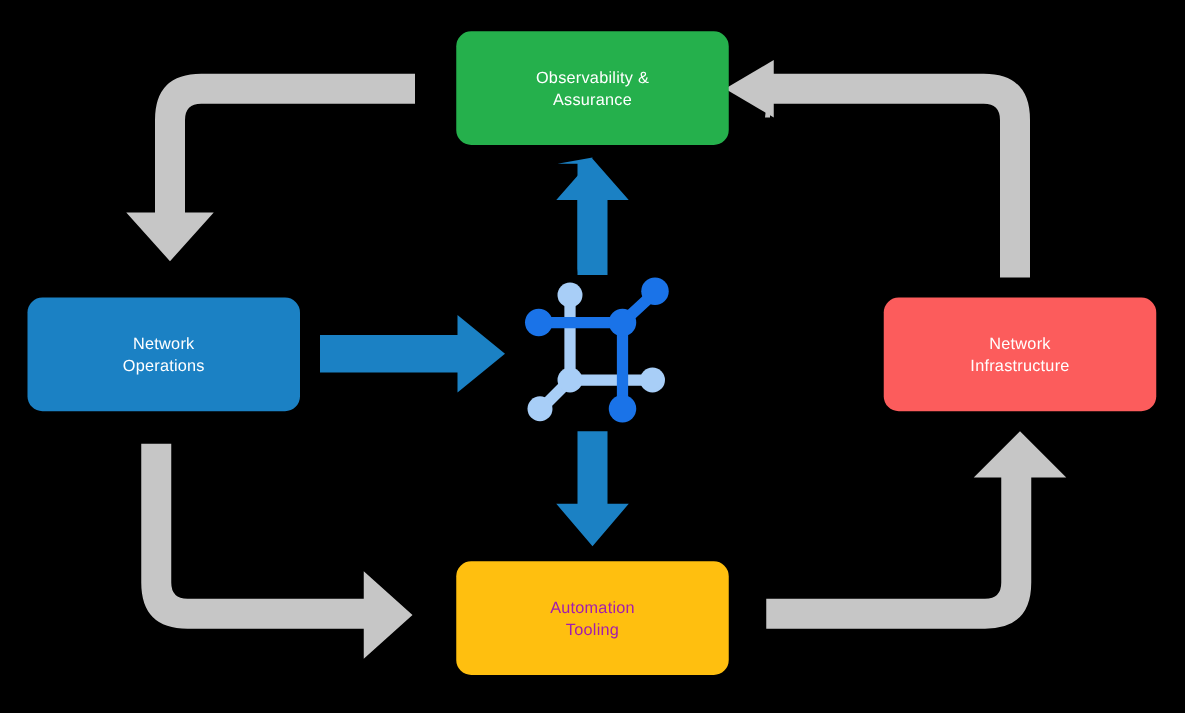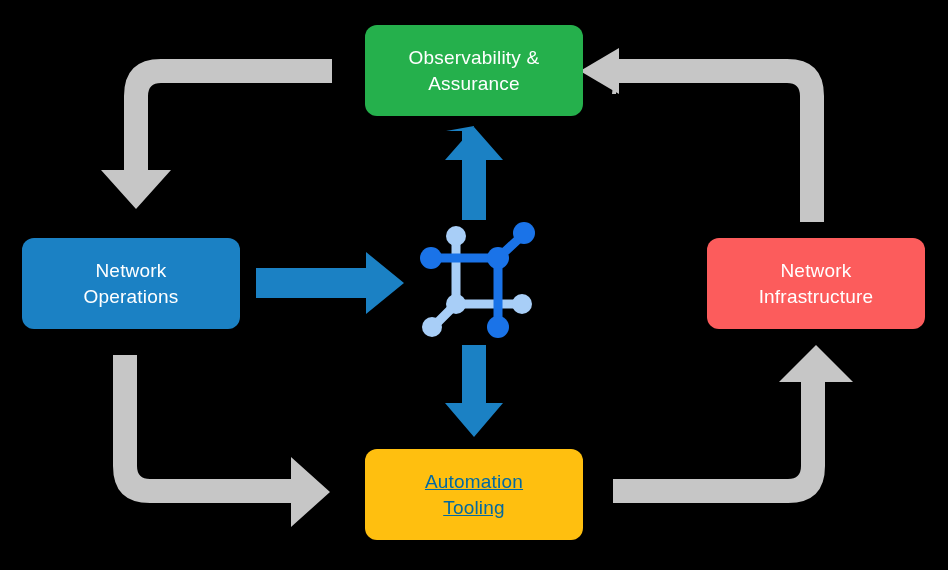--- a/index.html
+++ b/index.html
@@ -25,21 +25,21 @@
     height: 570px;
   }
   .node-box {
     position: absolute;
     border-radius: 12px;
     display: flex;
     align-items: center;
     justify-content: center;
     text-align: center;
     color: #ffffff;
-    font-size: 19px;
+    font-size: 13px;
     line-height: 1.35;
     font-weight: 400;
     letter-spacing: 0.2px;
     box-sizing: border-box;
     padding: 4px 10px;
     z-index: 5;
   }
   #box-observability {
     left: 365px; top: 25px; width: 218px; height: 91px;
     background: #25B04C;
@@ -159,18 +159,18 @@
   <div class="node-box" id="box-network-operations" style="background: rgb(27, 129, 196); color: rgb(255, 255, 255);">
     <span class="node-label">Network
 Operations</span>
   </div>
 
   <div class="node-box" id="box-network-infrastructure" style="background: rgb(252, 92, 92); color: rgb(255, 255, 255);">
     <span class="node-label">Network
 Infrastructure</span>
   </div>
 
-  <div class="node-box" id="box-automation-tooling" style="background: rgb(255, 191, 15); color: #0369a1; text-decoration: underline;">
+  <div class="node-box" id="box-automation-tooling" style="background: rgb(255, 191, 15); color: #a21caf;">
     <span class="node-label">Automation
 Tooling</span>
   </div>
 
 </div>
 
 </body></html>

